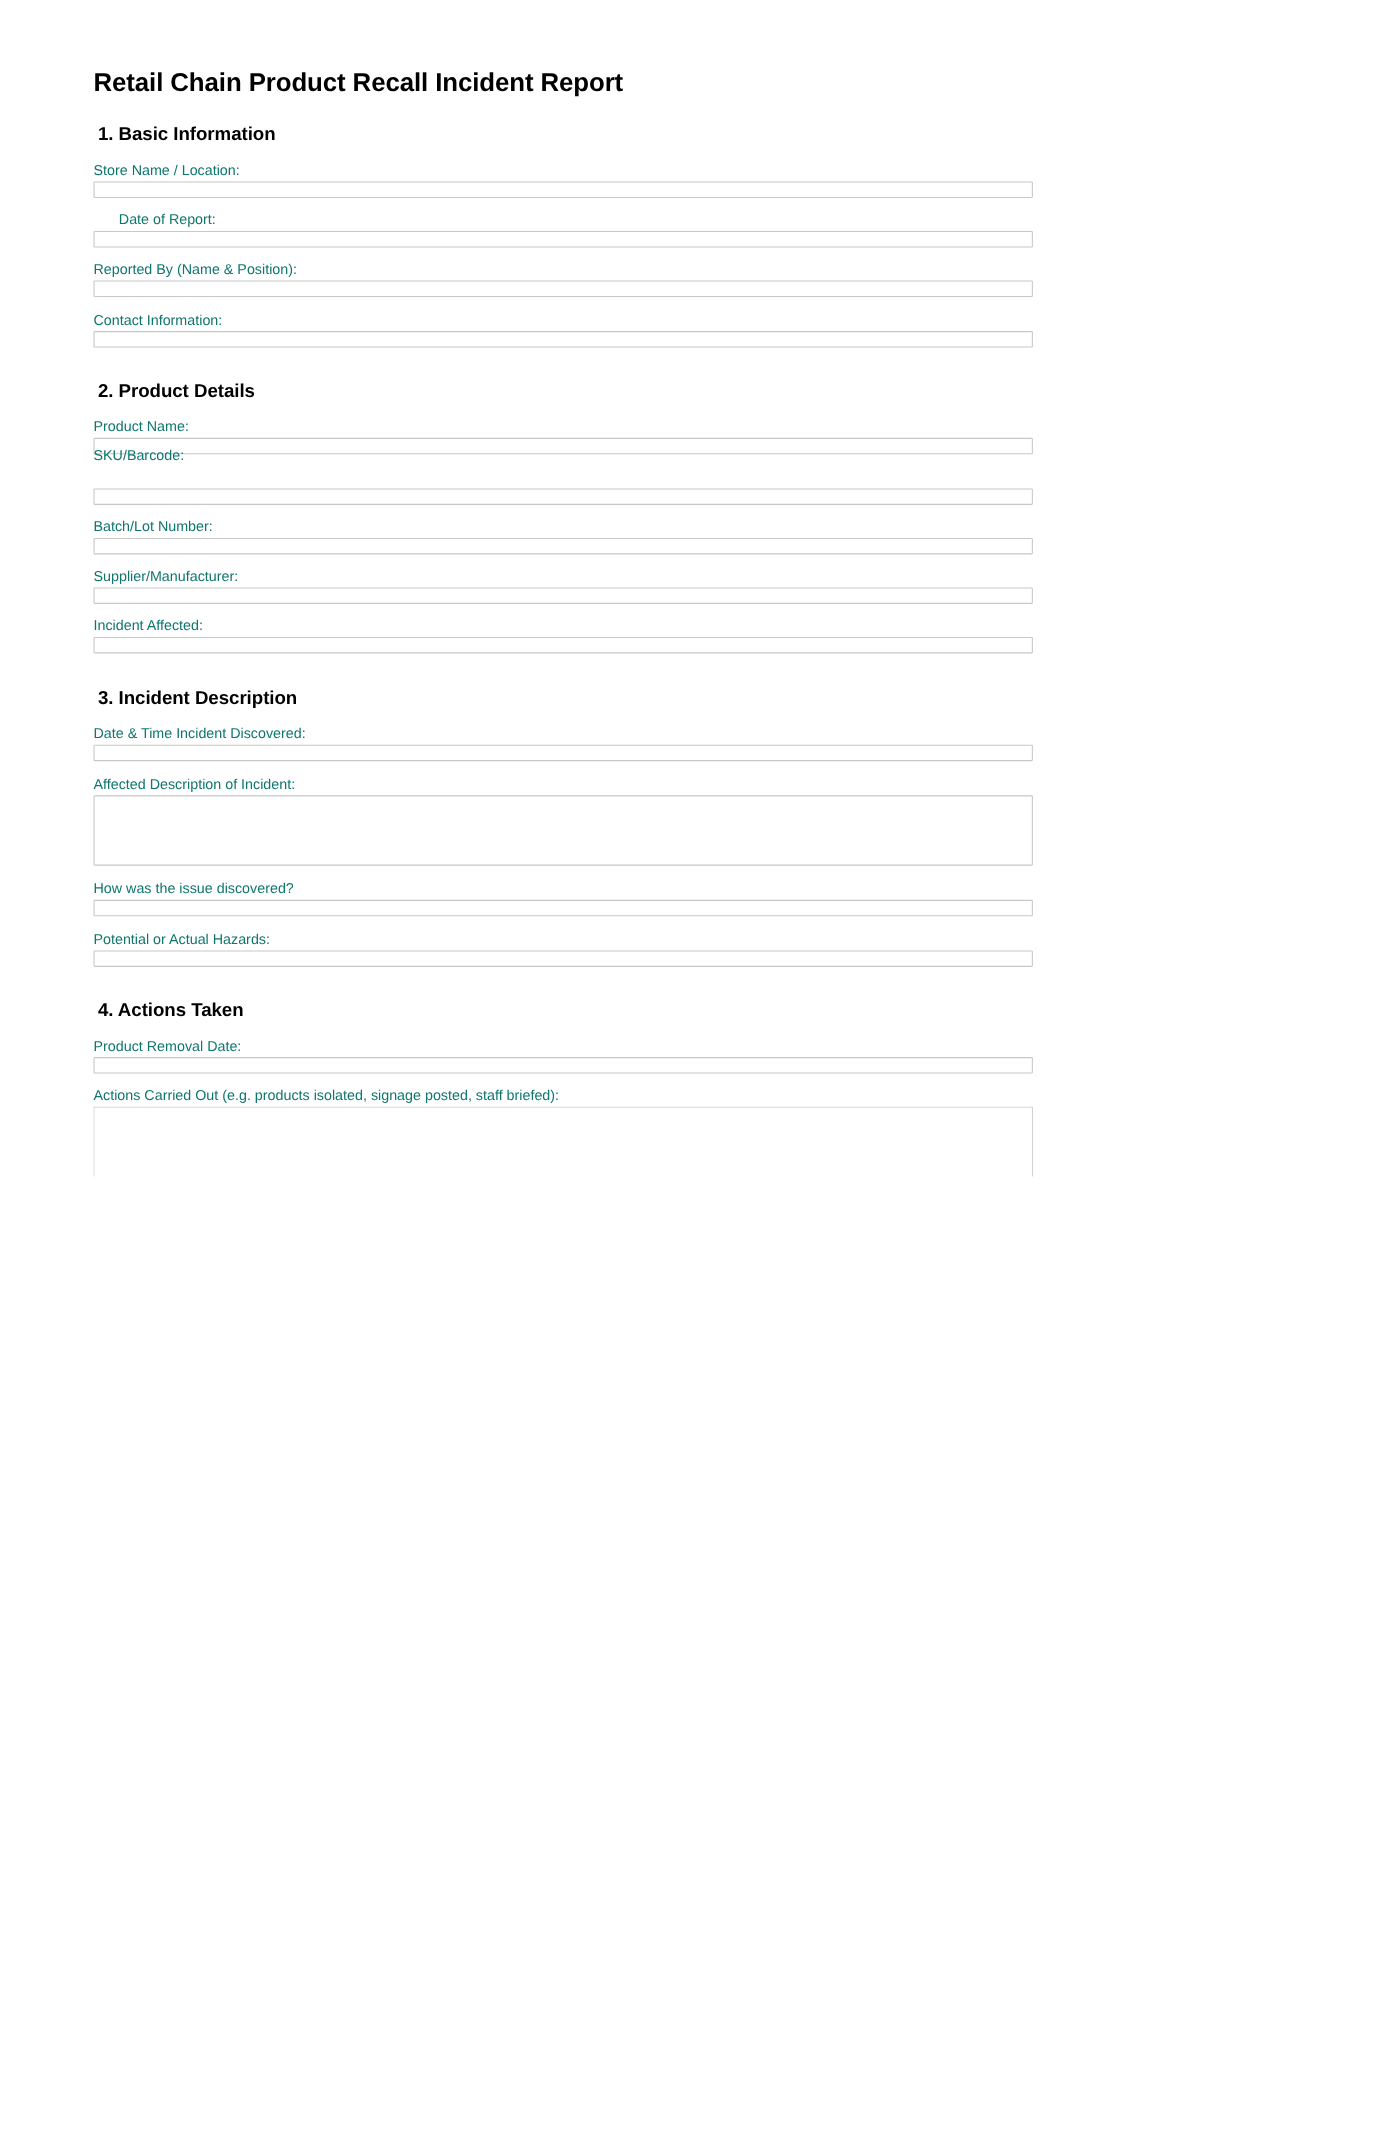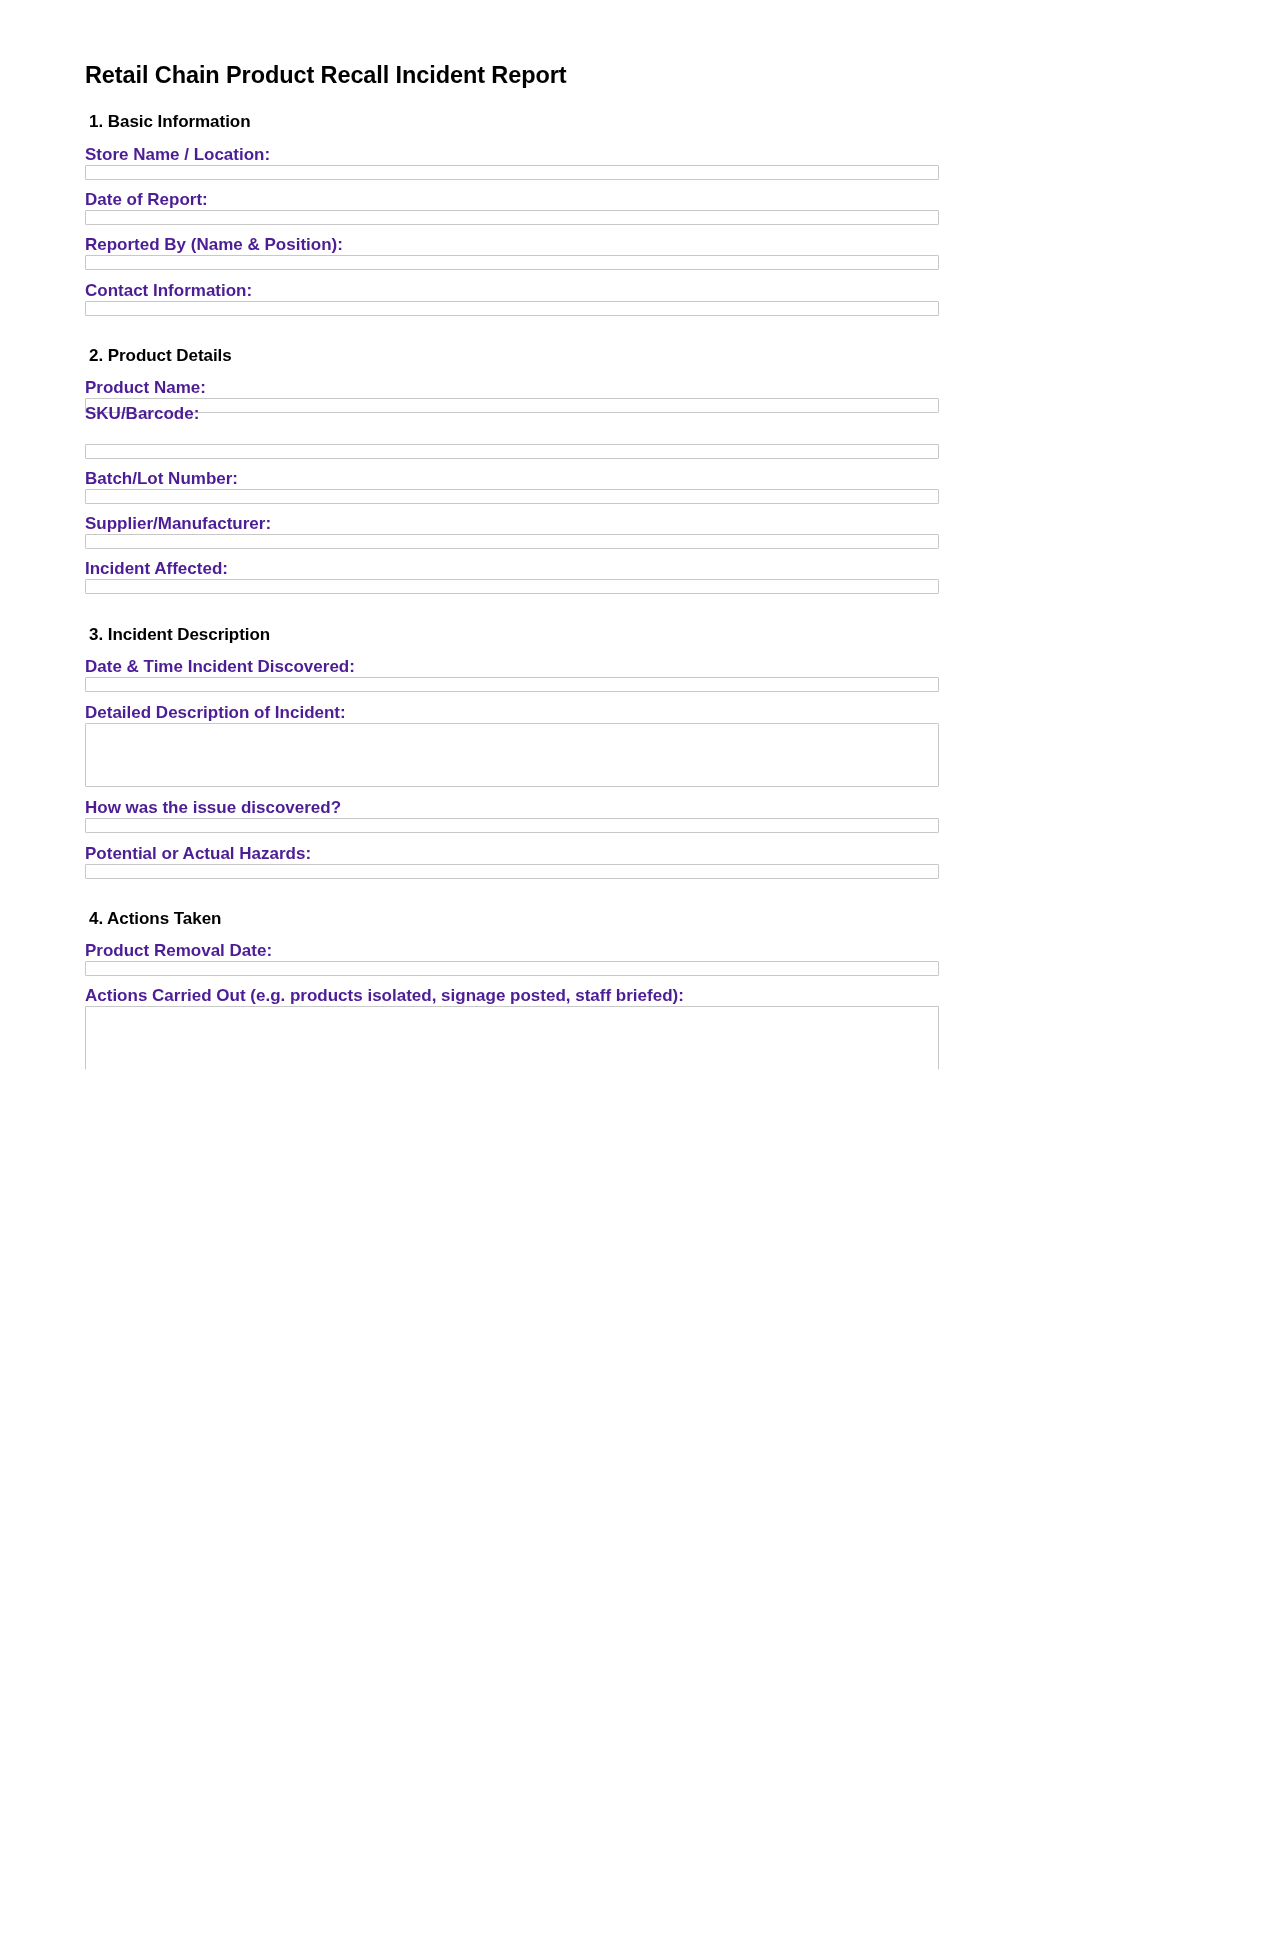--- a/index.html
+++ b/index.html
@@ -43,24 +43,24 @@
   }
   .section-heading {
     font-size: 17px;
     font-weight: bold;
     margin: 4px;
     padding: 0;
     letter-spacing: -0.05px;
     white-space: nowrap;
   }
   .field-label {
-    font-size: 17px;
-    font-weight: bold;
+    font-size: 13px;
+    font-weight: normal;
     line-height: 15px;
-    color: #4c1d95;
+    color: #0f766e;
     white-space: nowrap;
   }
   .text-input {
     display: block;
     box-sizing: border-box;
     width: 854px;
     height: 15px;
     border: 1px solid #c8c8c8;
     background: #ffffff;
     border-radius: 1px;
@@ -95,21 +95,21 @@
 <div class="page">
   <div class="content">
 
     <h1 class="doc-title">Retail Chain Product Recall Incident Report</h1>
 
     <h2 class="section-heading abs" style="top:108px;">1. Basic Information</h2>
 
     <div class="field-label abs" style="top:147px;">Store Name / Location:</div>
     <input class="text-input abs" style="top: 165px;" type="text" placeholder="">
 
-    <div class="field-label abs" style="top:192px;">Date of Report:</div>
+    <div class="field-label abs" style="top:192px;margin-left:23px;">Date of Report:</div>
     <input class="text-input abs" style="top: 210px;" type="text" placeholder="">
 
     <div class="field-label abs" style="top:237px;">Reported By (Name &amp; Position):</div>
     <input class="text-input abs" style="top: 255px;" type="text" placeholder="">
 
     <div class="field-label abs" style="top:283px;">Contact Information:</div>
     <input class="text-input abs" style="top: 301px;" type="text" placeholder="">
 
     <h2 class="section-heading abs" style="top:342px;">2. Product Details</h2>
 
@@ -126,21 +126,21 @@
     <input class="text-input abs" style="top: 534px;" type="text" placeholder="">
 
     <div class="field-label abs" style="top:561px;">Incident Affected:</div>
     <input class="text-input abs" style="top: 579px;" type="text" placeholder="">
 
     <h2 class="section-heading abs" style="top:621px;text-align:right;">3. Incident Description</h2>
 
     <div class="field-label abs" style="top:659px;">Date &amp; Time Incident Discovered:</div>
     <input class="text-input abs" style="top: 677px;" type="text" placeholder="">
 
-    <div class="field-label abs" style="top:705px;">Detailed Description of Incident:</div>
+    <div class="field-label abs" style="top:705px;">Affected Description of Incident:</div>
     <textarea class="text-area abs" style="top: 723px; height: 64px;" placeholder=""></textarea>
 
     <div class="field-label abs" style="top:800px;">How was the issue discovered?</div>
     <input class="text-input abs" style="top: 818px;" type="text" placeholder="">
 
     <div class="field-label abs" style="top:846px;">Potential or Actual Hazards:</div>
     <input class="text-input abs" style="top: 864px;" type="text" placeholder="">
 
     <h2 class="section-heading abs" style="top:905px;">4. Actions Taken</h2>
 

